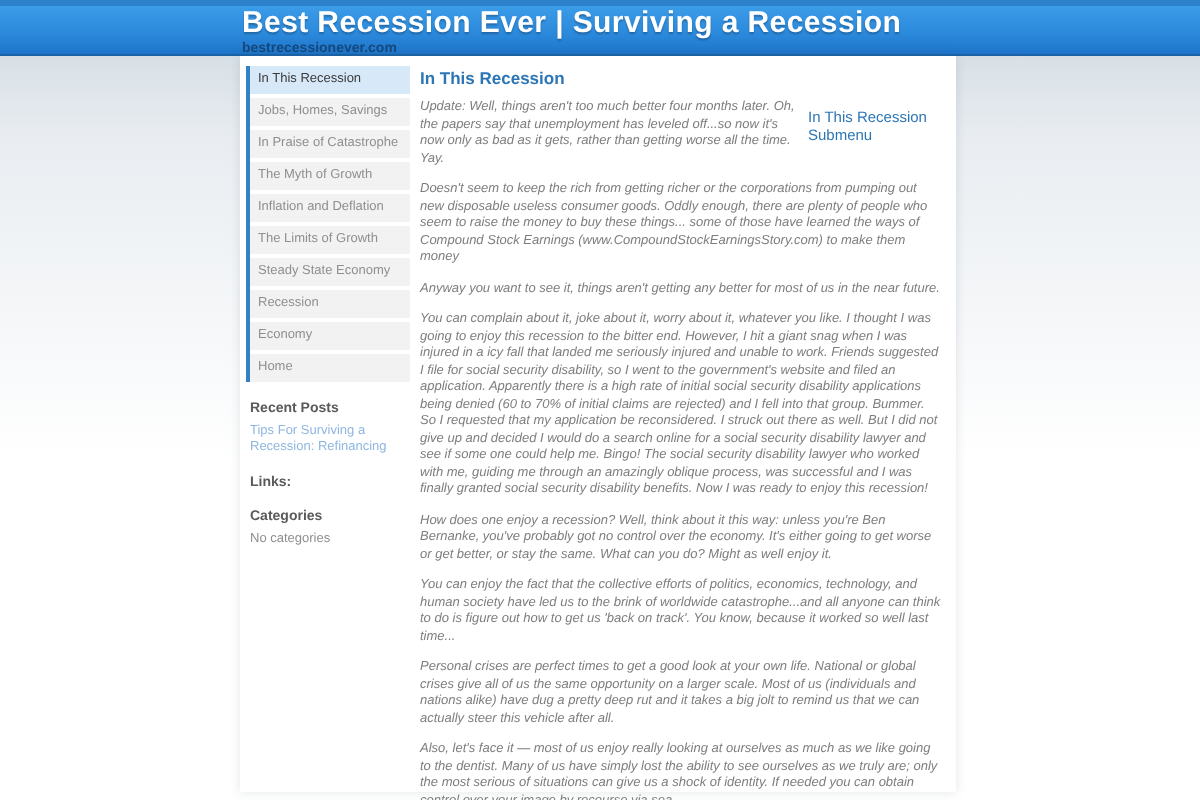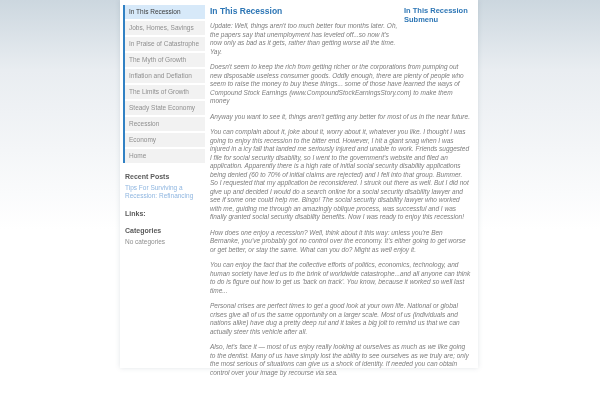--- a/index.html
+++ b/index.html
@@ -54,37 +54,41 @@
     text-decoration:none; margin-left:2px; width:72px;
   }
   .side-text { font-size:6.5px; color:#8f8f8f; margin-left:2px; }
 
   
   .content {
     margin-left:90px; padding:6px 3px 0 0; width:265px;
   }
   .submenu-box { float:right; width:72px; height:50px; padding-left:4px; }
   .submenu-link {
-    font-size:7.5px; font-weight:bold; color:#2d76b5;
-    line-height:9px; text-decoration:none; display:block;
+    font-size:7.5px; font-weight:normal; color:#2d76b5;
+    line-height:9px; text-decoration:none; display:block;margin-top:20px;
   }
   .post-title {
     font-size:8.5px; font-weight:bold; color:#2d76b5;
     margin:0 0 6px 0;
   }
   .post-body p {
     font-size:6.5px; font-style:italic; color:#7d7d7d;
     line-height:8.5px; margin:0 0 7px 0;
   }
 </style>
 </head>
 <body>
 
 <div class="page">
 
+  <div class="header">
+    <a class="site-title" href="#">Best Recession Ever | Surviving a Recession</a>
+    <span class="site-domain">bestrecessionever.com</span>
+  </div>
 
   <div class="container">
 
     <div class="sidebar">
       <nav class="nav">
         <a href="#" class="nav-item active">In This Recession</a>
         <a href="#" class="nav-item">Jobs, Homes, Savings</a>
         <a href="#" class="nav-item">In Praise of Catastrophe</a>
         <a href="#" class="nav-item">The Myth of Growth</a>
         <a href="#" class="nav-item">Inflation and Deflation</a>

